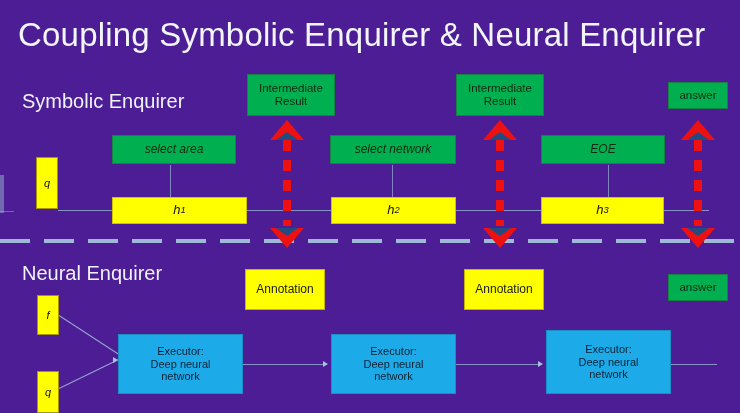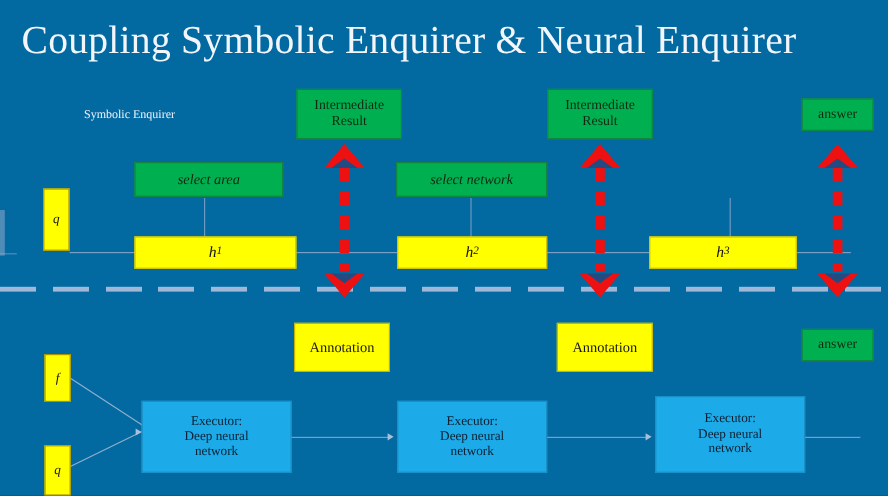--- a/index.html
+++ b/index.html
@@ -5,43 +5,41 @@
   * { box-sizing: border-box; margin: 0; padding: 0; }
   html, body {
     width: 740px; height: 413px;
     background: #234b82;
     font-family: "Liberation Sans", sans-serif;
     overflow: hidden;
   }
   #slide {
     position: relative;
     width: 740px; height: 413px;
-    background: #0369a1;
-    font-family: Liberation Serif, serif;
+    background: #4c1d95;
   }
 
   
   #title {
     position: absolute;
     left: 18px; top: 16px;
     width: 712px;
     font-size: 33px;
     font-weight: 400;
     color: #f2f6fb;
     letter-spacing: 0.2px;
     white-space: nowrap;
   }
 
   
   .section-label {
     position: absolute;
     color: #eef3fa;
-    font-size: 10px;
+    font-size: 20px;
     white-space: nowrap;
-    margin-left: 48px;
   }
   #label-symbolic { left: 22px; top: 90px; }
   #label-neural   { left: 22px; top: 262px; }
 
   
   .box {
     position: absolute;
     display: flex;
     align-items: center;
     justify-content: center;
@@ -184,20 +182,23 @@
   <div class="vline" style="left:170px; top:165px; height:35px;"></div>
   <div class="vline" style="left:392px; top:165px; height:35px;"></div>
   <div class="vline" style="left:608px; top:165px; height:35px;"></div>
 
   <div class="box green green-cmd" style="left:112px; top:135px; width:124px; height:29px;">
     <span>select area</span>
   </div>
   <div class="box green green-cmd" style="left:330px; top:135px; width:126px; height:29px;">
     <span>select network</span>
   </div>
+  <div class="box green green-cmd" style="left:541px; top:135px; width:124px; height:29px;">
+    <span>EOE</span>
+  </div>
 
   <div class="box yellow-h" style="left:112px; top:197px; width:135px; height:27px;">
     <span>h</span>
       <span class="sub">1</span>
   </div>
   <div class="box yellow-h" style="left:331px; top:197px; width:125px; height:27px;">
     <span>h</span>
       <span class="sub">2</span>
   </div>
   <div class="box yellow-h" style="left:541px; top:197px; width:123px; height:27px;">
@@ -236,20 +237,21 @@
   </div>
 
   <div class="redgroup" style="left:681px; top:120px; height:135px;">
     <div class="red-head-up" style="top:0px;"></div>
     <div class="red-notch-up" style="top:12px;"></div>
     <div class="red-shaft" style="top:20px; height:86px;"></div>
     <div class="red-head-dn" style="top:108px;"></div>
     <div class="red-notch-dn" style="top:108px;"></div>
   </div>
 
+  <div class="section-label" id="label-neural">Neural Enquirer</div>
 
   <div class="box yellow-var" style="left:37px; top:295px; width:22px; height:40px;">
     <span>f</span>
   </div>
   <div class="box yellow-var" style="left:37px; top:371px; width:22px; height:42px;">
     <span>q</span>
   </div>
 
   <div class="diagline" style="left:59px; top:315px; width:72px; transform: rotate(33deg);"></div>
   <div class="diagline" style="left:59px; top:388px; width:76px; transform: rotate(-26deg);"></div>

